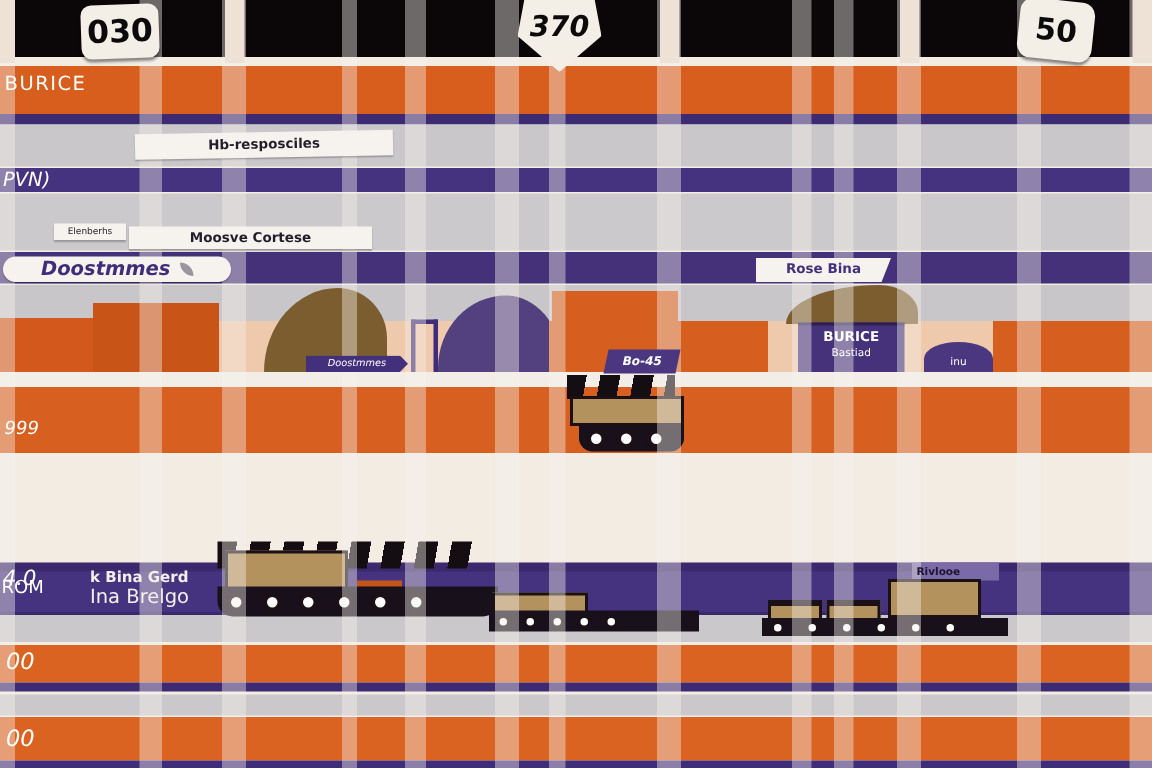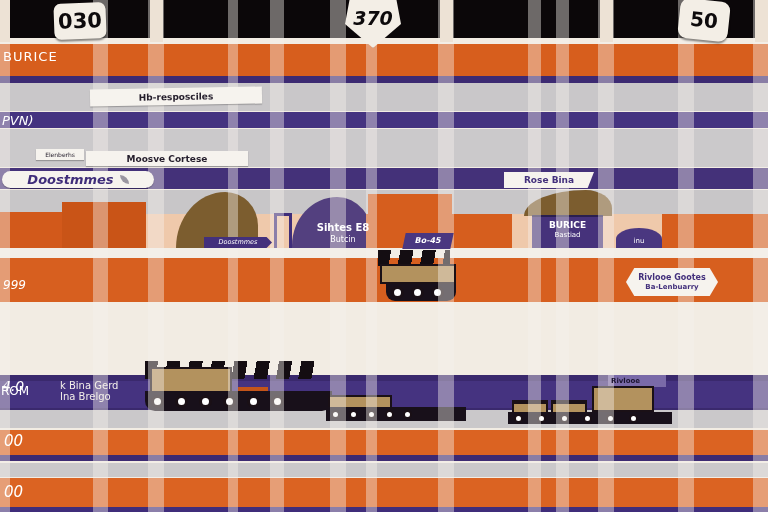--- a/index.html
+++ b/index.html
@@ -112,53 +112,45 @@
       <div style="font-size:7px">Bastiad</div>
     </div>
 
     <div class="mtn" style="left:616px;top:38px;width:46px;height:22px;background:#4a3780;border-radius:50% 50% 0 0"></div>
     <div class="scenetxt" style="left:620px;top:47px;width:38px;font-size:7px">inu</div>
 
     <div class="scenetxt" style="left:204px;top:47px;width:68px;height:11px;background:#43307c;font-size:6.5px;font-style:italic;clip-path:polygon(0 0,92% 0,100% 50%,92% 100%,0 100%);display:flex;align-items:center;justify-content:center">Doostmmes</div>
 
     <div class="mtn" style="left:274px;top:23px;width:18px;height:36px;border-left:3px solid #3f2d7a;border-right:3px solid #3f2d7a;border-top:3px solid #3f2d7a;box-sizing:border-box"></div>
 
-    <div class="scenetxt" style="left:298px;top:32px;width:90px">
-      <div style="font-size:10px;font-weight:bold">Sihtes E8</div>
-      <div style="font-size:8px">Butcin</div>
-    </div>
 
     <div class="scenetxt" style="left:404px;top:43px;width:48px;height:16px;background:#4a3780;font-size:8px;font-weight:bold;transform:skewX(-12deg);display:flex;align-items:center;justify-content:center">Bo-45</div>
 
     <div class="mtn" style="left:0;top:58px;right:0;height:10px;background:#f2eee7"></div>
     <div class="mtn" style="left:0;top:68px;right:0;height:44px;background:#d75f1f"></div>
 
     <div class="ltxt" style="left:3px;top:88px;font-size:12px">999</div>
 
     <div>
       <div class="zigzag" style="left:378px;top:60px;width:72px;height:16px"></div>
       <div class="tanbox" style="left:380px;top:74px;width:76px;height:20px"></div>
       <div class="chassis" style="left:386px;top:94px;width:60px;height:17px;border-radius:0 0 9px 9px;gap:7px;padding:0 5px">
         <i class="dot"></i>
         <i class="dot"></i>
         <i class="dot"></i>
       </div>
     </div>
 
-    <div class="scenetxt" style="left:626px;top:78px;width:92px;height:28px;background:#f6f3ee;color:#43307c;font-weight:bold;clip-path:polygon(0 50%,9% 0,91% 0,100% 50%,91% 100%,9% 100%);display:flex;flex-direction:column;align-items:center;justify-content:center">
-      <div style="font-size:8px">Rivlooe Gootes</div>
-      <div style="font-size:7px">Ba-Lenbuarry</div>
-    </div>
   </div>
 
   <div class="band b-train">
     <div class="ltxt" style="left:2px;top:3px;font-size:14px">4.0</div>
     <div class="abs" style="left:60px;top:5px;color:#f3efe9;z-index:30">
-      <div style="font-size:10px;font-weight:normal">k Bina Gerd</div>
-      <div style="font-size:10px">Ina Brelgo</div>
+      <div style="font-size:10px;font-weight:bold">k Bina Gerd</div>
+      <div style="font-size:13px">Ina Brelgo</div>
     </div>
 
     <div>
       <div class="zigzag" style="left:145px;top:-14px;width:175px;height:18px"></div>
       <div class="tanbox" style="left:150px;top:-8px;width:82px;height:28px"></div>
       <div class="abs" style="left:238px;top:12px;width:30px;height:14px;background:#c4551a;z-index:15"></div>
       <div class="chassis" style="left:145px;top:16px;width:175px;height:20px;border-radius:0 0 10px 10px;gap:11px;padding:0 6px">
         <i class="dot"></i>
         <i class="dot"></i>
         <i class="dot"></i>

